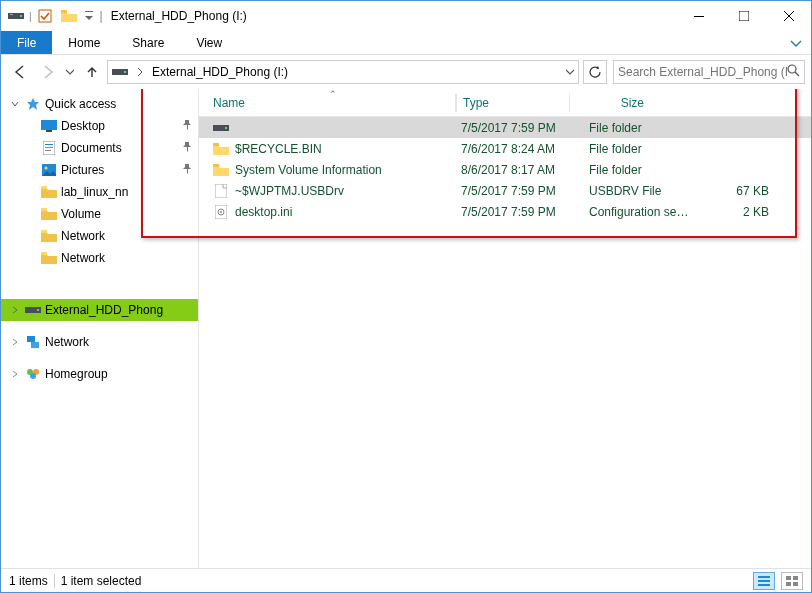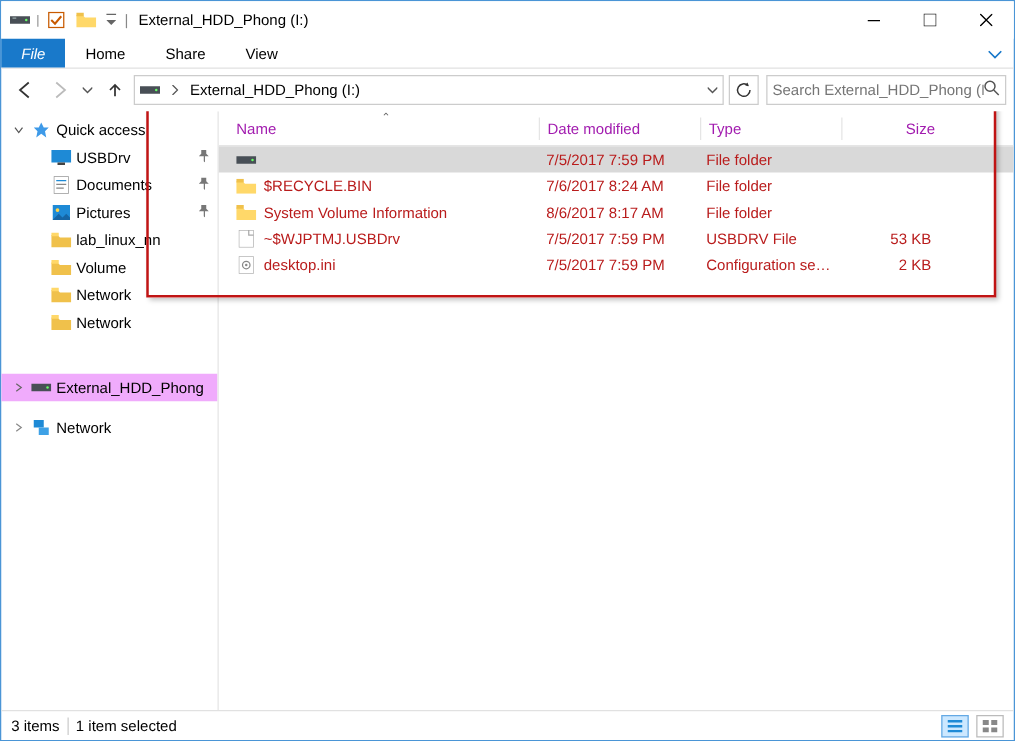--- a/index.html
+++ b/index.html
@@ -11,65 +11,65 @@
 .qat { display: flex; align-items: center; gap: 2px; padding: 0 4px; height: 100%; }
 .qat-btn { width: 22px; height: 22px; display: flex; align-items: center; justify-content: center; }
 .title-text { flex: 1; text-align: left; padding-left: 8px; color: #000; font-size: 12px; display: flex; align-items: center; gap: 6px; }
 .title-sep { color: #888; }
 .win-controls { display: flex; height: 100%; }
 .win-btn { width: 45px; height: 100%; display: flex; align-items: center; justify-content: center; }
 
 
 .ribbon { height: 24px; display: flex; align-items: stretch; border-bottom: 1px solid #e1e1e1; }
 .ribbon-tab { padding: 0 16px; display: flex; align-items: center; font-size: 12px; cursor: default; }
-.ribbon-tab.file { background: #1979ca; color: #fff; font-style: italic; }
+.ribbon-tab.file { background: #1979ca; color: #fff; }
 .ribbon-spacer { flex: 1; }
 .ribbon-help { width: 30px; display: flex; align-items: center; justify-content: center; color: #1979ca; }
 
 
 .navbar { height: 34px; display: flex; align-items: center; padding: 3px 6px; gap: 2px; }
 .nav-btn { width: 26px; height: 26px; display: flex; align-items: center; justify-content: center; color: #555; }
 .nav-btn.disabled { color: #bbb; }
 .addr { flex: 1; height: 24px; border: 1px solid #ccc; display: flex; align-items: center; background: #fff; }
 .crumb { padding: 0 4px; height: 100%; display: flex; align-items: center; gap: 4px; }
 .crumb-arrow { width: 16px; height: 100%; display: flex; align-items: center; justify-content: center; }
 .addr-dd { width: 18px; height: 100%; display: flex; align-items: center; justify-content: center; border-left: 1px solid transparent; }
 .addr-spacer { flex: 1; }
 .refresh { width: 24px; height: 24px; border: 1px solid #ccc; display: flex; align-items: center; justify-content: center; margin-left: 2px; }
 .search { width: 192px; height: 24px; border: 1px solid #ccc; margin-left: 4px; display: flex; align-items: center; padding: 0 4px; }
 .search input { border: none; outline: none; flex: 1; font-size: 12px; color: #666; background: transparent; }
 .search-icon { color: #555; }
 
 
 .body { flex: 1; display: flex; overflow: hidden; }
-.tree { width: 174px; border-right: 1px solid #e5e5e5; padding: 4px 0; overflow: hidden; }
+.tree { width: 198px; border-right: 1px solid #e5e5e5; padding: 4px 0; overflow: hidden; }
 .tree-item { display: flex; align-items: center; height: 22px; padding-left: 8px; gap: 4px; cursor: default; position: relative; }
 .tree-item .exp { width: 12px; height: 12px; display: flex; align-items: center; justify-content: center; color: #666; }
 .tree-item .ic { width: 16px; height: 16px; display: flex; align-items: center; justify-content: center; }
-.tree-item.sel { background: #f0abfc; }
+.tree-item.sel { background: #84cc16; }
 .tree-item.indent2 { padding-left: 40px; }
 .tree-gap { height: 10px; }
 .pin-col { position: absolute; right: 6px; color: #777; }
 
 .main { flex: 1; display: flex; flex-direction: column; position: relative; }
 .highlight-box { position: absolute; left: -58px; right: 14px; top: -34px; bottom: 330px; border: 2px solid #c01414; pointer-events: none; box-shadow: 2px 2px 4px rgba(0,0,0,.25); }
 
 .cols { height: 28px; display: flex; align-items: center; border-bottom: 1px solid #e5e5e5; padding-left: 8px; position: relative; }
-.col { color: #a21caf; font-size: 12px; padding: 0 6px; display: flex; align-items: center; height: 100%; }
+.col { color: #0f766e; font-size: 12px; padding: 0 6px; display: flex; align-items: center; height: 100%; }
 .col.name { width: 248px; }
 .col.date { width: 128px; }
 .col.type { width: 112px; }
 .col.size { width: 80px; justify-content: flex-end; }
 .col-sep { width: 1px; height: 18px; background: #e5e5e5; }
 .sort-ind { position: absolute; left: 130px; top: 0; color: #666; font-size: 9px; }
 
 .rows { flex: 1; }
 .row { height: 21px; display: flex; align-items: center; padding-left: 8px; }
 .row.sel-focus { background: #d9d9d9; }
-.cell { padding: 0 6px; color: #b91c1c; overflow: hidden; text-overflow: ellipsis; white-space: nowrap; }
+.cell { padding: 0 6px; color: #14532d; overflow: hidden; text-overflow: ellipsis; white-space: nowrap; }
 .cell.name { width: 248px; display: flex; align-items: center; gap: 6px; }
 .cell.date { width: 128px; }
 .cell.type { width: 112px; }
 .cell.size { width: 80px; text-align: right; }
 .row-ic { width: 16px; height: 16px; display: flex; align-items: center; justify-content: center; flex-shrink: 0; }
 
 
 .status { height: 24px; border-top: 1px solid #e1e1e1; display: flex; align-items: center; padding: 0 8px; gap: 6px; font-size: 12px; }
 .status-sep { width: 1px; height: 14px; background: #ccc; }
 .status-spacer { flex: 1; }
@@ -223,21 +223,21 @@
           </span>
         <span>Quick access</span>
       </div>
       <div class="tree-item indent2">
         <span class="ic">
             <svg width="16" height="12" viewBox="0 0 16 12">
               <rect x="0" y="0" width="16" height="10" fill="#1e8ad6"></rect>
               <rect x="5" y="10" width="6" height="2" fill="#444"></rect>
             </svg>
           </span>
-        <span>USBDrv</span>
+        <span>Desktop</span>
         <span class="pin-col"><svg width="10" height="10" viewBox="0 0 10 10">
               <path d="M3 0 h4 v3 l2 2 h-3 v5 l-1-1 v-4 h-4 l2-2 z" fill="#777"></path>
             </svg></span>
       </div>
       <div class="tree-item indent2">
         <span class="ic">
             <svg width="12" height="14" viewBox="0 0 12 14">
               <rect x="0" y="0" width="12" height="14" fill="#fff" stroke="#888"></rect>
               <rect x="2" y="3" width="8" height="1" fill="#1e8ad6"></rect>
               <rect x="2" y="6" width="8" height="1" fill="#888"></rect>
@@ -324,28 +324,42 @@
           </span>
         <span class="ic">
             <svg width="16" height="14" viewBox="0 0 16 14">
               <rect x="2" y="1" width="8" height="6" fill="#1e8ad6"></rect>
               <rect x="6" y="7" width="8" height="6" fill="#3ea1e6"></rect>
             </svg>
           </span>
         <span>Network</span>
       </div>
       <div class="tree-gap"></div>
+      <div class="tree-item">
+        <span class="exp">
+            <svg width="8" height="8">
+              <path d="M2 1 L6 4 L2 7" stroke="#888" fill="none"></path>
+            </svg>
+          </span>
+        <span class="ic">
+            <svg width="16" height="14" viewBox="0 0 16 14">
+              <circle cx="5" cy="5" r="3" fill="#6abf40"></circle>
+              <circle cx="11" cy="5" r="3" fill="#f0a030"></circle>
+              <circle cx="8" cy="9" r="3" fill="#3ea1e6"></circle>
+            </svg>
+          </span>
+        <span>Homegroup</span>
+      </div>
     </div>
 
     <div class="main">
       <div class="cols">
         <div class="sort-ind">⌃</div>
         <div class="col name">Name</div>
         <div class="col-sep"></div>
-        <div class="col date">Date modified</div>
         <div class="col-sep"></div>
         <div class="col type">Type</div>
         <div class="col-sep"></div>
         <div class="col size">Size</div>
       </div>
       <div class="rows" id="rows">
           <div class="row sel-focus">
             <div class="cell name">
               <span class="row-ic">
                 <svg width="16" height="10" viewBox="0 0 16 10">
@@ -392,21 +406,21 @@
               <span class="row-ic">
                 <svg width="12" height="14" viewBox="0 0 12 14">
                   <rect width="12" height="14" fill="#fff" stroke="#aaa"></rect>
                   <path d="M8 0 v4 h4" fill="none" stroke="#aaa"></path>
                 </svg>
               </span>
               <span>~$WJPTMJ.USBDrv</span>
             </div>
             <div class="cell date">7/5/2017 7:59 PM</div>
             <div class="cell type">USBDRV File</div>
-            <div class="cell size">53 KB</div>
+            <div class="cell size">67 KB</div>
           </div>
           <div class="row">
             <div class="cell name">
               <span class="row-ic">
                 <svg width="12" height="14" viewBox="0 0 12 14">
                   <rect width="12" height="14" fill="#fff" stroke="#aaa"></rect>
                   <circle cx="6" cy="7" r="3" fill="none" stroke="#888"></circle>
                   <circle cx="6" cy="7" r="1" fill="#888"></circle>
                 </svg>
               </span>
@@ -415,21 +429,21 @@
             <div class="cell date">7/5/2017 7:59 PM</div>
             <div class="cell type">Configuration sett...</div>
             <div class="cell size">2 KB</div>
           </div>
         </div>
       <div class="highlight-box"></div>
     </div>
   </div>
 
   <div class="status">
-    <span>3 items</span>
+    <span>1 items</span>
     <div class="status-sep"></div>
     <span>1 item selected</span>
     <div class="status-spacer"></div>
     <div class="view-btn active">
         <svg width="12" height="10" viewBox="0 0 12 10">
           <rect y="0" width="12" height="2" fill="#1e8ad6"></rect>
           <rect y="4" width="12" height="2" fill="#1e8ad6"></rect>
           <rect y="8" width="12" height="2" fill="#1e8ad6"></rect>
         </svg>
       </div>

